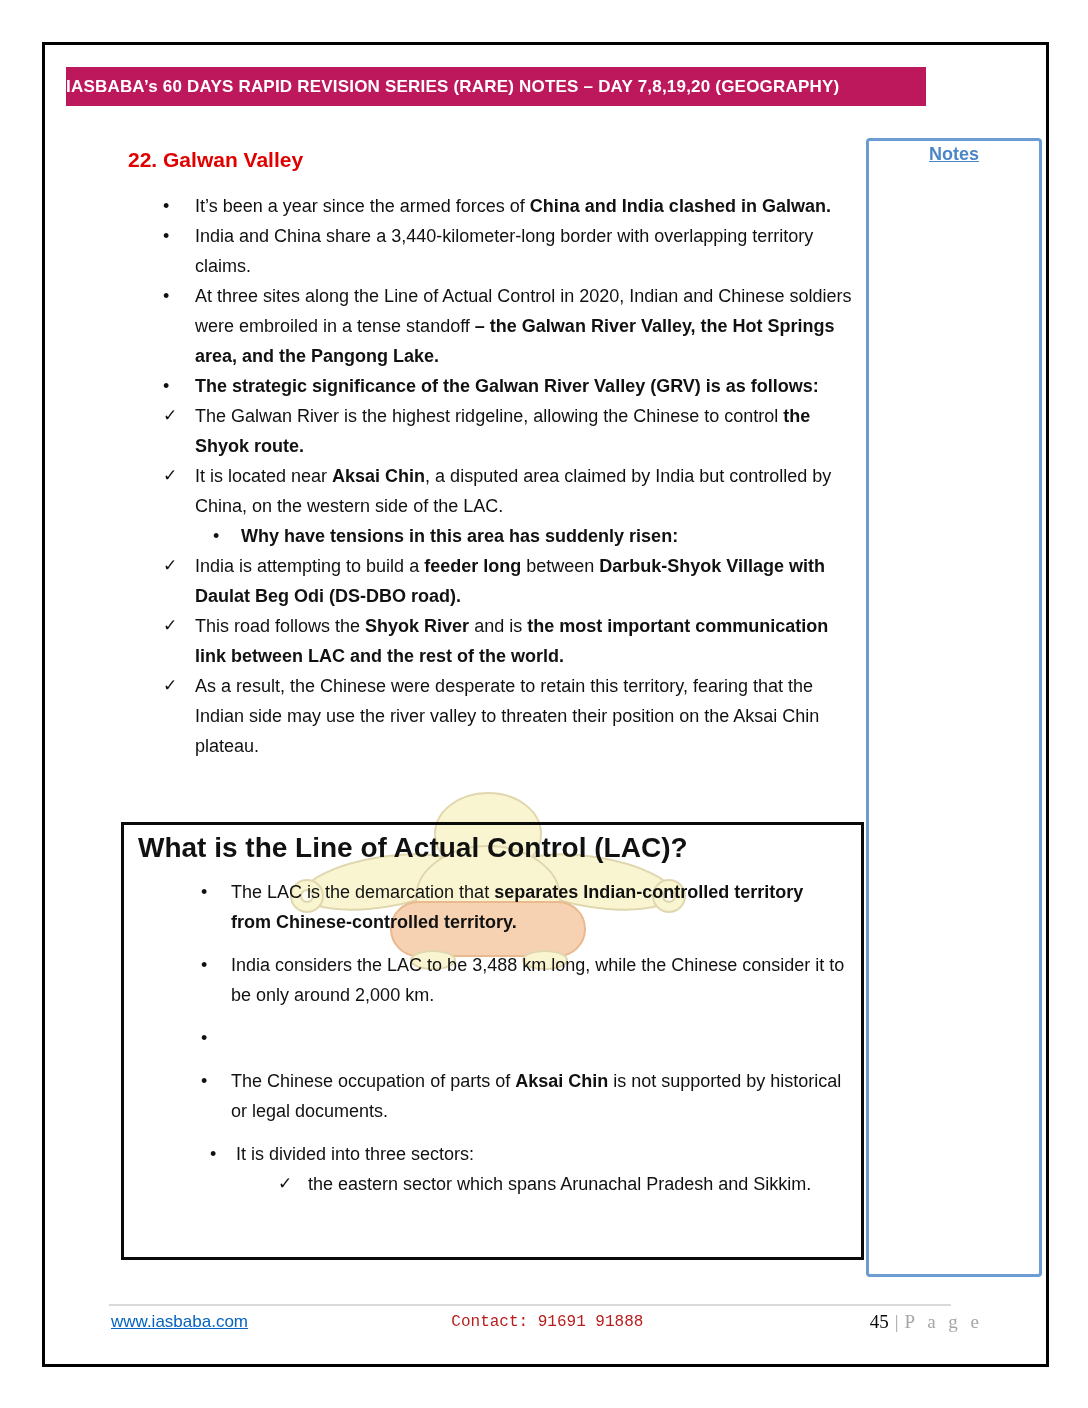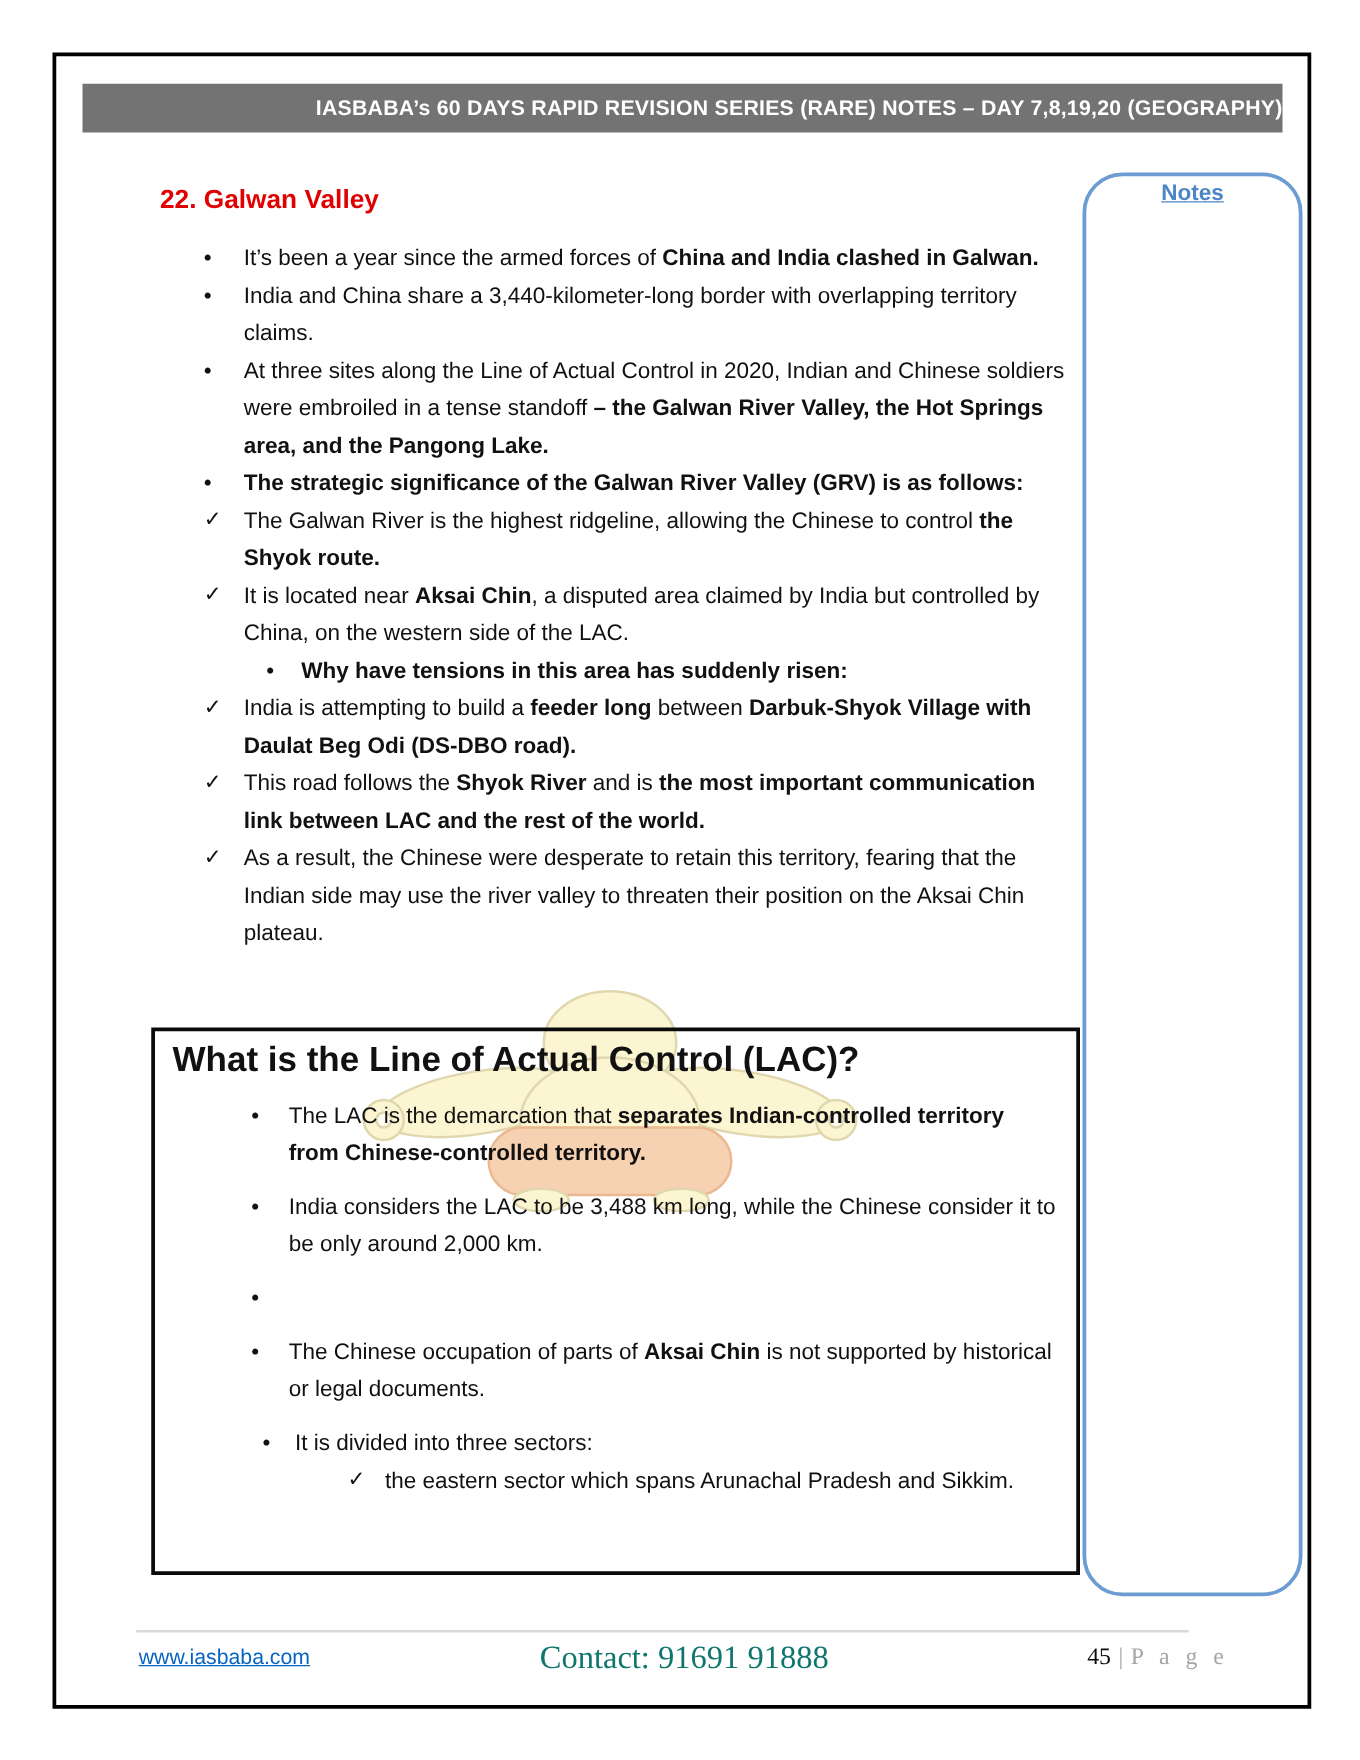--- a/index.html
+++ b/index.html
@@ -1,27 +1,27 @@
 <!DOCTYPE html>
 <html><head>
 <meta charset="utf-8">
 <style>
   html,body{margin:0;padding:0;background:#ffffff;}
   .canvas{position:relative;width:1088px;height:1408px;background:#ffffff;overflow:hidden;
           font-family:"Liberation Sans",sans-serif;color:#111;}
   .page{position:absolute;left:42px;top:42px;width:1001px;height:1319px;border:3px solid #000;background:#fff;}
 
   
-  .banner{position:absolute;left:21px;top:22px;width:960px;height:39px;background:#737373;
-          display:flex;align-items:center;justify-content:flex-end;}
+  .banner{position:absolute;left:21px;top:22px;width:860px;height:39px;background:#be185d;
+          display:flex;align-items:center;justify-content:flex-start;}
   .banner span{color:#ffffff;font-weight:bold;font-size:17px;letter-spacing:.2px;}
 
   
   .notes-panel{position:absolute;left:821px;top:93px;width:170px;height:1133px;
-               border:3px solid #6C9CD1;border-radius:32px;background:transparent;}
+               border:3px solid #6C9CD1;border-radius:4px;background:transparent;}
   .notes-label{display:block;text-align:center;margin-top:3px;color:#4C86C6;font-weight:bold;
                font-size:18px;text-decoration:underline;}
 
   
   .section-heading{position:absolute;left:83px;top:103px;margin:0;color:#E00000;
                    font-size:21px;font-weight:bold;}
 
   
   .li{display:flex;line-height:30px;font-size:18px;}
   .marker{flex:none;}
@@ -49,21 +49,21 @@
   .lac-list .li.indent-1 .marker{width:26px;}
   .lac-list .li.indent-2{padding-left:140px;margin-bottom:0;}
   .lac-list .li.indent-2 .marker{width:30px;}
   .lac-list .li:nth-child(5){margin-bottom:0;}
 
   
   .footer-rule{position:absolute;left:64px;top:1259px;width:842px;height:2px;background:#D9D9D9;}
   .footer{position:absolute;left:66px;top:1266px;width:872px;display:flex;
           justify-content:space-between;align-items:center;}
   .footer .site{font-size:17px;color:#0563C1;text-decoration:underline;cursor:pointer;}
-  .footer .contact{font-family:Liberation Serif, serif;font-size:26px;color:#0f766e;}
+  .footer .contact{font-family:Liberation Mono, monospace;font-size:16px;color:#b91c1c;}
   .footer .pagenum{font-family:"Liberation Serif",serif;font-size:19px;color:#0a0a0a;margin-left:23px;}
   .footer .pagenum .bar{color:#A6A6A6;padding:0 6px;}
   .footer .pagenum .pw{color:#A6A6A6;letter-spacing:4px;}
 </style>
 </head>
 <body>
 
 <div class="canvas">
   <div class="page">
 

